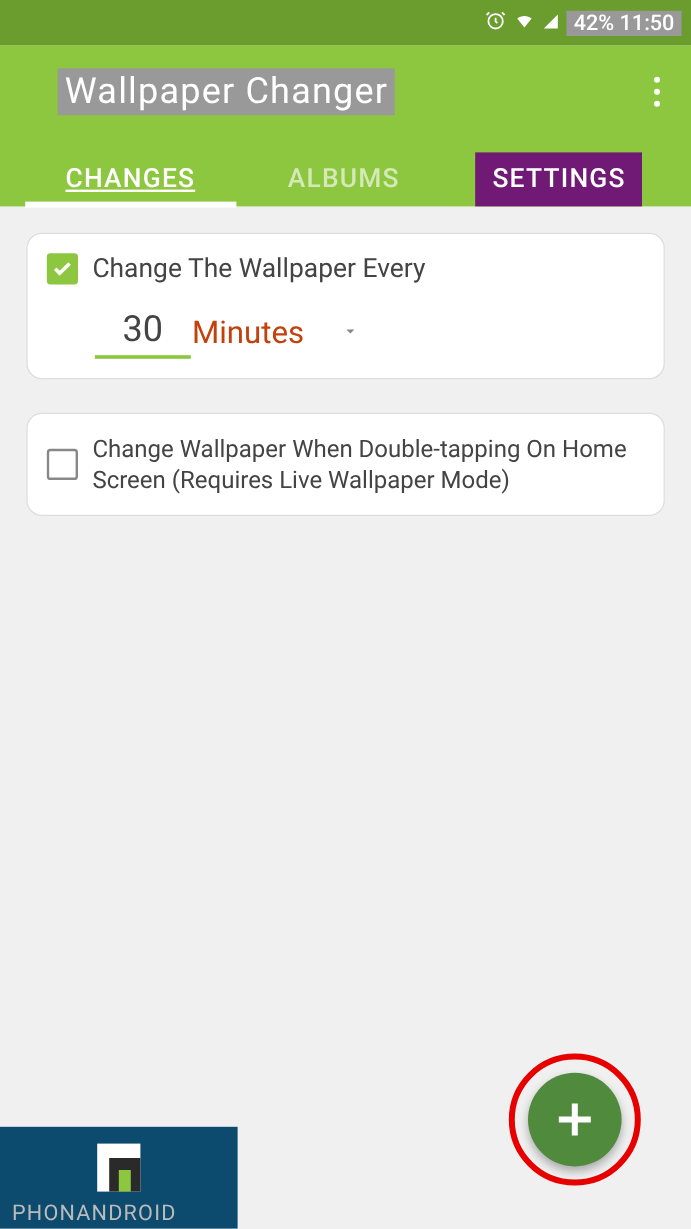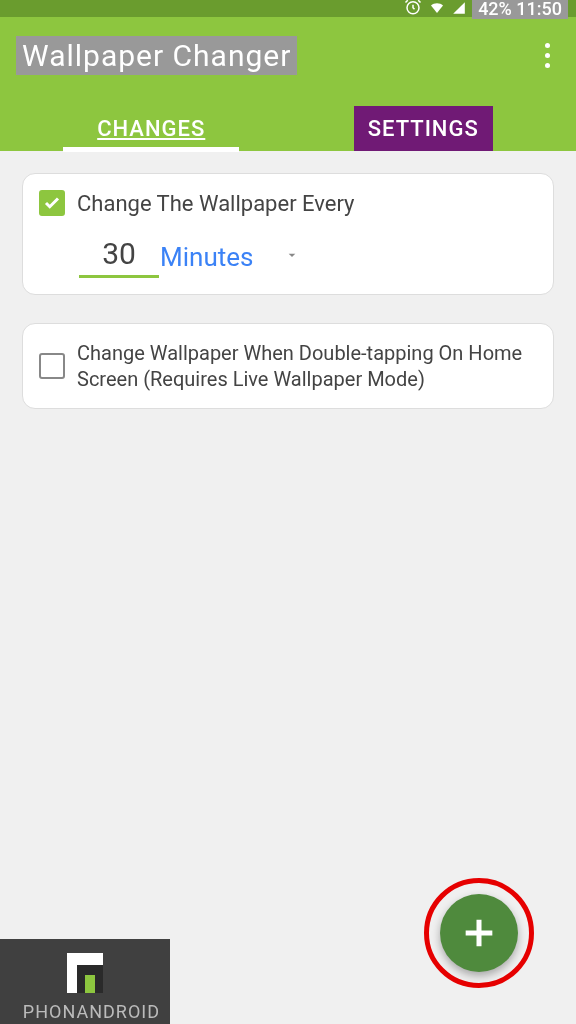--- a/index.html
+++ b/index.html
@@ -1,22 +1,22 @@
 <!DOCTYPE html>
 <html><head>
   <meta charset="utf-8">
   <style>
     * { margin: 0; padding: 0; box-sizing: border-box; font-family: -apple-system, Roboto, Arial, sans-serif; }
     body { width: 576px; height: 1024px; background: #f0f0f0; position: relative; overflow: hidden; }
     
-    .status-bar { height: 17px; background: #6a9c2e; display: flex; justify-content: flex-end; align-items: center; padding: 0 8px; color: #fff; font-size: 18px; gap: 6px; }
+    .status-bar { height: 38px; background: #6a9c2e; display: flex; justify-content: flex-end; align-items: center; padding: 0 8px; color: #fff; font-size: 18px; gap: 6px; }
     .status-text-box { background: #999; color: #fff; padding: 0 6px; font-weight: 500; }
     
     .app-header { background: #8dc63f; padding: 18px 16px 0; }
-    .title-row { display: flex; justify-content: space-between; align-items: center; }
+    .title-row { display: flex; justify-content: space-between; align-items: center; margin-left: 32px; }
     .app-title { font-size: 30px; color: #fff; font-weight: 400; background: #999; padding: 2px 6px; letter-spacing: 1px; }
     .menu-dots { color: #fff; font-size: 22px; line-height: 6px; display: flex; flex-direction: column; gap: 5px; padding: 8px 10px; cursor: pointer; }
     .menu-dots span { width: 5px; height: 5px; background: #fff; border-radius: 50%; display: block; }
     
     .tabs { display: flex; justify-content: space-around; margin-top: 30px; }
     .tab { color: #d4e9b5; font-size: 22px; font-weight: 500; padding: 10px 14px; letter-spacing: 1px; position: relative; }
     .tab.active { color: #fff; text-decoration: underline; }
     .tab.active::after { content: ''; position: absolute; bottom: -1px; left: -20px; right: -20px; height: 5px; background: #fff; }
     .settings-highlight { background: #701a75; color: #fff; }
     
@@ -25,28 +25,28 @@
     
     .card-row { display: flex; align-items: center; gap: 12px; }
     .checkbox { width: 26px; height: 26px; border: 2px solid #888; border-radius: 3px; display: flex; align-items: center; justify-content: center; cursor: pointer; flex-shrink: 0; }
     .checkbox.checked { background: #8dc63f; border-color: #8dc63f; }
     .checkbox.checked svg { stroke: #fff; stroke-width: 4; fill: none; }
     .card-label { font-size: 22px; color: #444; }
     .card-label-small { font-size: 20px; color: #444; line-height: 1.3; }
     
     .interval-row { display: flex; align-items: center; gap: 1px; margin-top: 20px; margin-left: 40px; }
     .interval-value { font-size: 30px; color: #444; width: 80px; text-align: center; border-bottom: 3px solid #8dc63f; padding-bottom: 4px; }
-    .interval-unit { font-size: 26px; color: #3b82f6; }
+    .interval-unit { font-size: 26px; color: #c2410c; }
     .dropdown-arrow { color: #888; margin-left: 30px; cursor: pointer; }
     
     .fab-circle { position: absolute; bottom: 36px; right: 42px; width: 110px; height: 110px; border: 5px solid #e60000; border-radius: 50%; display: flex; align-items: center; justify-content: center; }
     .fab { width: 78px; height: 78px; background: #4f8a3d; border-radius: 50%; display: flex; align-items: center; justify-content: center; cursor: pointer; box-shadow: 0 4px 8px rgba(0,0,0,0.3); }
     .fab svg { stroke: #fff; stroke-width: 3; }
     
-    .watermark { position: absolute; bottom: 0; left: 0; background: #404040; color: #ccc; padding: 14px 10px 2px; text-align: right; width: 170px; }
+    .watermark { position: absolute; bottom: 0; left: 0; background: #0c4a6e; color: #ccc; padding: 14px 10px 2px; text-align: left; width: 198px; }
     .watermark-icon { display: flex; justify-content: center; margin-bottom: 8px; }
     .wm-letter { width: 36px; height: 40px; background: #fff; position: relative; }
     .wm-letter::after { content: ''; position: absolute; bottom: 0; right: 8px; width: 10px; height: 18px; background: #8dc63f; }
     .wm-letter::before { content: ''; position: absolute; top: 12px; left: 10px; right: 0; bottom: 0; background: #2a2a2a; }
     .watermark-text { font-size: 18px; color: #bbb; letter-spacing: 1px; }
   </style>
 </head>
 <body>
 
 <div class="status-bar">
@@ -73,20 +73,21 @@
   <div class="title-row">
     <span class="app-title">Wallpaper Changer</span>
     <div class="menu-dots">
       <span></span>
         <span></span>
         <span></span>
     </div>
   </div>
   <div class="tabs">
     <div class="tab active">CHANGES</div>
+    <div class="tab">ALBUMS</div>
     <div class="tab settings-highlight">SETTINGS</div>
   </div>
 </div>
 
 <div class="content">
 
   <div class="card">
     <div class="card-row">
       <div class="checkbox checked">
         <svg width="18" height="18" viewBox="0 0 24 24">

